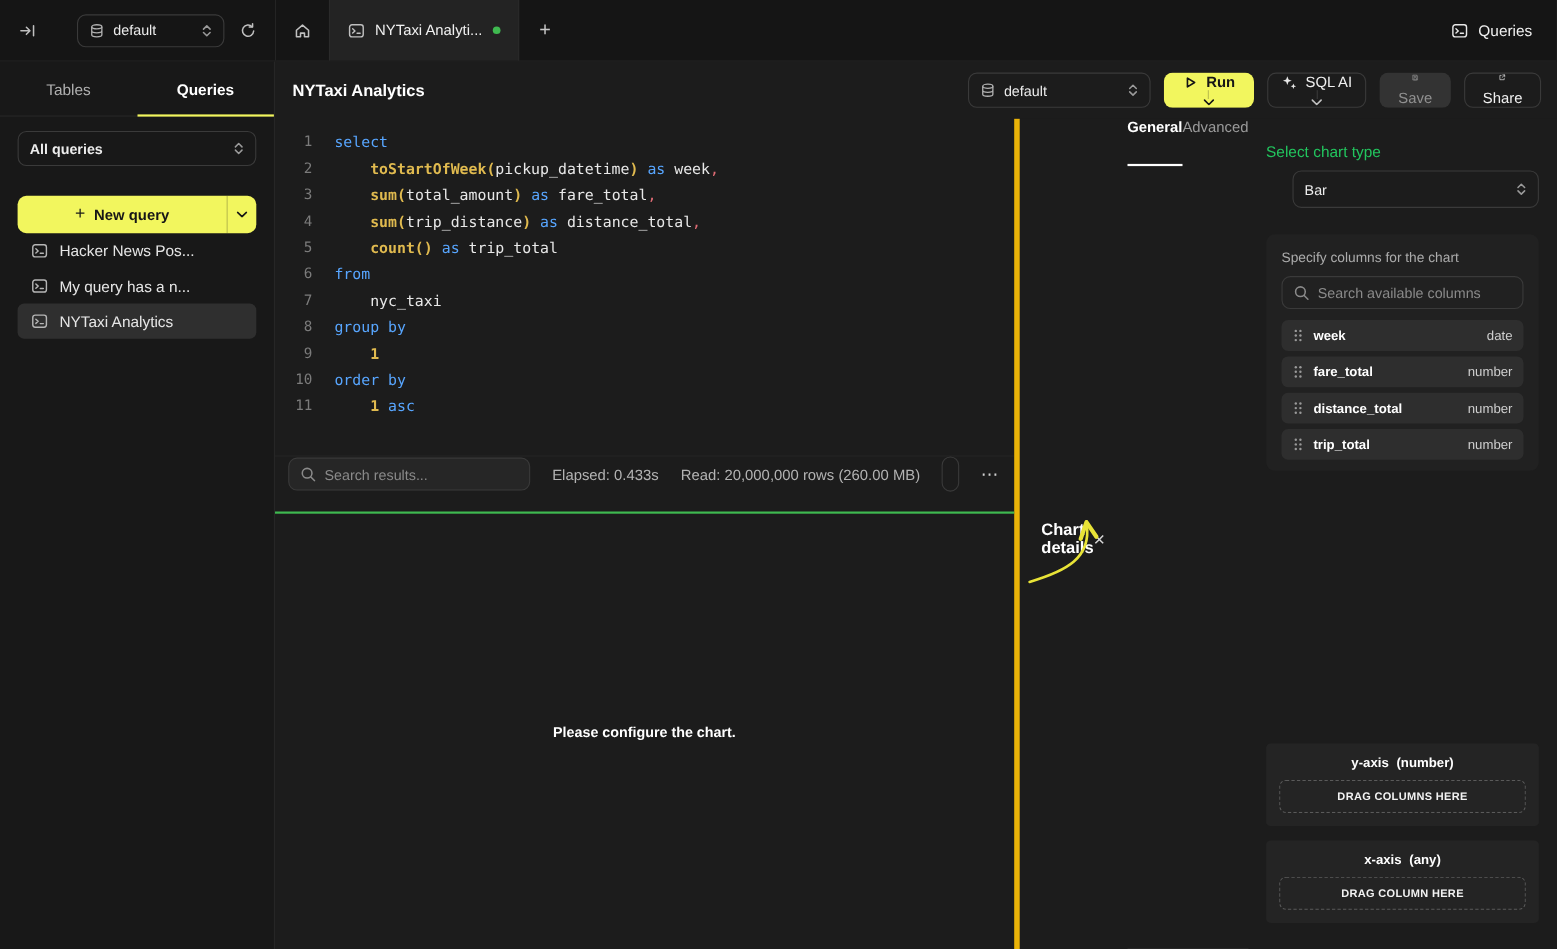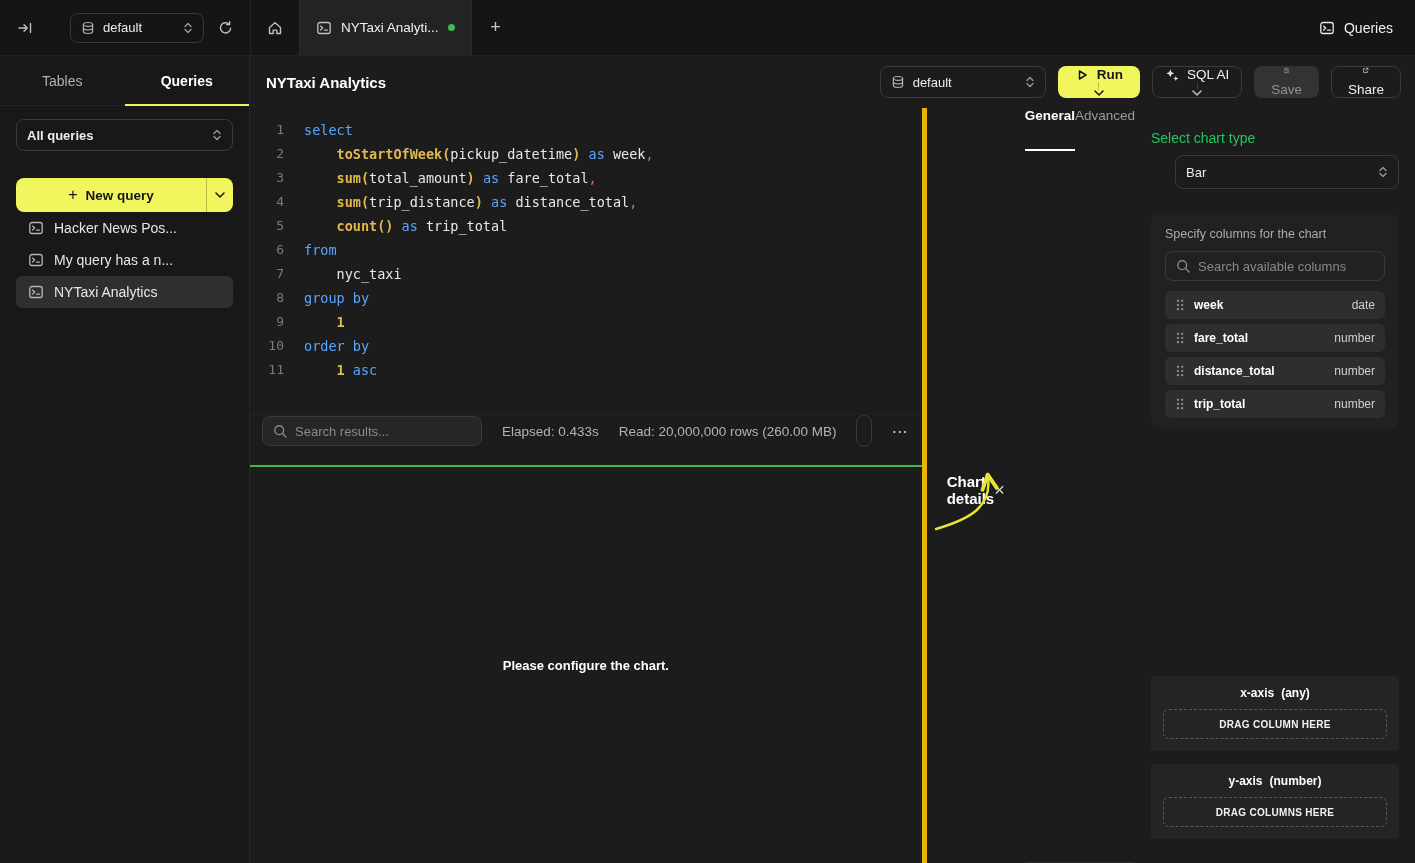--- a/index.html
+++ b/index.html
@@ -506,31 +506,31 @@
                     </span>
                     <span class="col-name">trip_total</span>
                     <span class="col-type">number</span>
                   </div>
                 </div>
             </div>
 
             <div class="axis-wrap">
               <div class="axis-card">
                 <div class="axis-title">
-                  <span>x-axis</span>
-                  <span>(any)</span>
-                </div>
-                <div class="dropzone">DRAG COLUMN HERE</div>
+                  <span>y-axis</span>
+                  <span>(number)</span>
+                </div>
+                <div class="dropzone">DRAG COLUMNS HERE</div>
               </div>
               <div class="axis-card">
                 <div class="axis-title">
-                  <span>y-axis</span>
-                  <span>(number)</span>
-                </div>
-                <div class="dropzone">DRAG COLUMNS HERE</div>
+                  <span>x-axis</span>
+                  <span>(any)</span>
+                </div>
+                <div class="dropzone">DRAG COLUMN HERE</div>
               </div>
             </div>
           </div>
         </aside>
 
       </div>
     </div>
   </div>
 </div>
 

